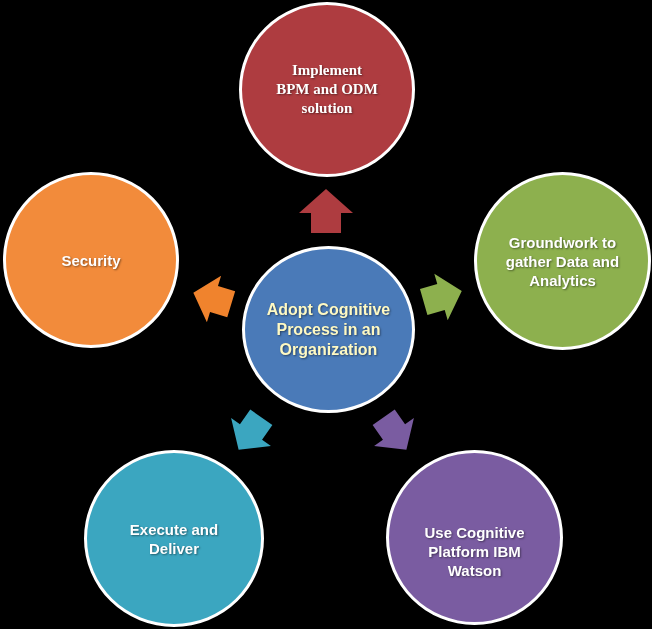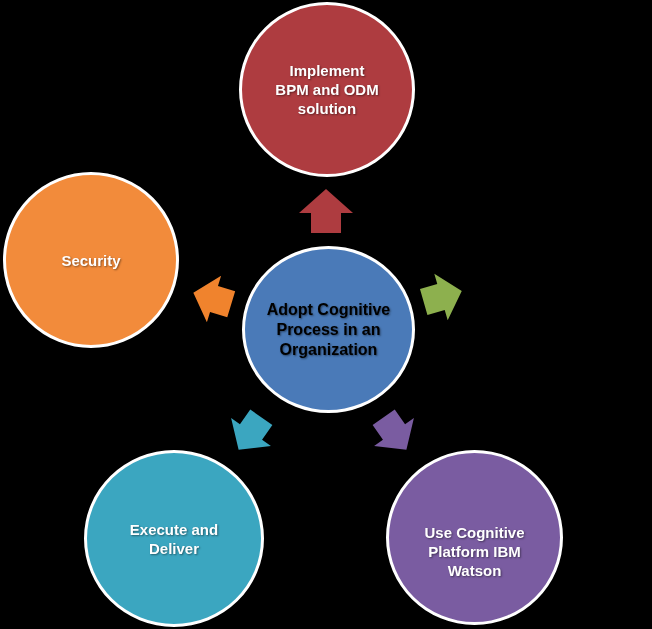--- a/index.html
+++ b/index.html
@@ -55,31 +55,36 @@
 
   <svg class="arrows" width="652" height="629" viewBox="0 0 652 629">
     <polygon points="-20,-15 0,-15 0,-27 24,0 0,27 0,15 -20,15" transform="translate(326,213) rotate(-90)" style="fill: rgb(174, 60, 64);"></polygon>
     <polygon points="-20,-15 0,-15 0,-27 24,0 0,27 0,15 -20,15" transform="translate(441,297) rotate(-16) scale(0.9)" style="fill: rgb(141, 176, 78);"></polygon>
     <polygon points="-20,-15 0,-15 0,-27 24,0 0,27 0,15 -20,15" transform="translate(394,432) rotate(55) scale(0.9)" style="fill: rgb(122, 92, 161);"></polygon>
     <polygon points="-20,-15 0,-15 0,-27 24,0 0,27 0,15 -20,15" transform="translate(251,432) rotate(125) scale(0.9)" style="fill: rgb(59, 166, 192);"></polygon>
     <polygon points="-20,-15 0,-15 0,-27 24,0 0,27 0,15 -20,15" transform="translate(214,299) rotate(197) scale(0.9)" style="fill: rgb(240, 131, 45);"></polygon>
   </svg>
 
   <div class="circle node-center" style="background-color: rgb(74, 122, 184); border-color: rgb(255, 255, 255);">
-    <div class="label" style="color: #000000;">Adopt Cognitive
+    <div class="label" style="color: #fef9c3;">Adopt Cognitive
 Process in an
 Organization</div>
   </div>
 
-  <div class="circle node-top" style="background-color: rgb(174, 60, 64); border-color: rgb(255, 255, 255);">
+  <div class="circle node-top" style="background-color: rgb(174, 60, 64); border-color: rgb(255, 255, 255); font-family: Liberation Serif, serif;">
     <div class="label" style="color: rgb(255, 255, 255);">Implement
 BPM and ODM
 solution</div>
   </div>
 
+  <div class="circle node-right" style="background-color: rgb(141, 176, 78); border-color: rgb(255, 255, 255);">
+    <div class="label" style="color: rgb(255, 255, 255);">Groundwork to
+gather Data and
+Analytics</div>
+  </div>
 
   <div class="circle node-bottom-right" style="background-color: rgb(122, 92, 161); border-color: rgb(255, 255, 255);">
     <div class="label" style="color: rgb(255, 255, 255); margin-top: 27px;">Use Cognitive
 Platform IBM
 Watson</div>
   </div>
 
   <div class="circle node-bottom-left" style="background-color: rgb(59, 166, 192); border-color: rgb(255, 255, 255);">
     <div class="label" style="color: rgb(255, 255, 255);">Execute and
 Deliver</div>

